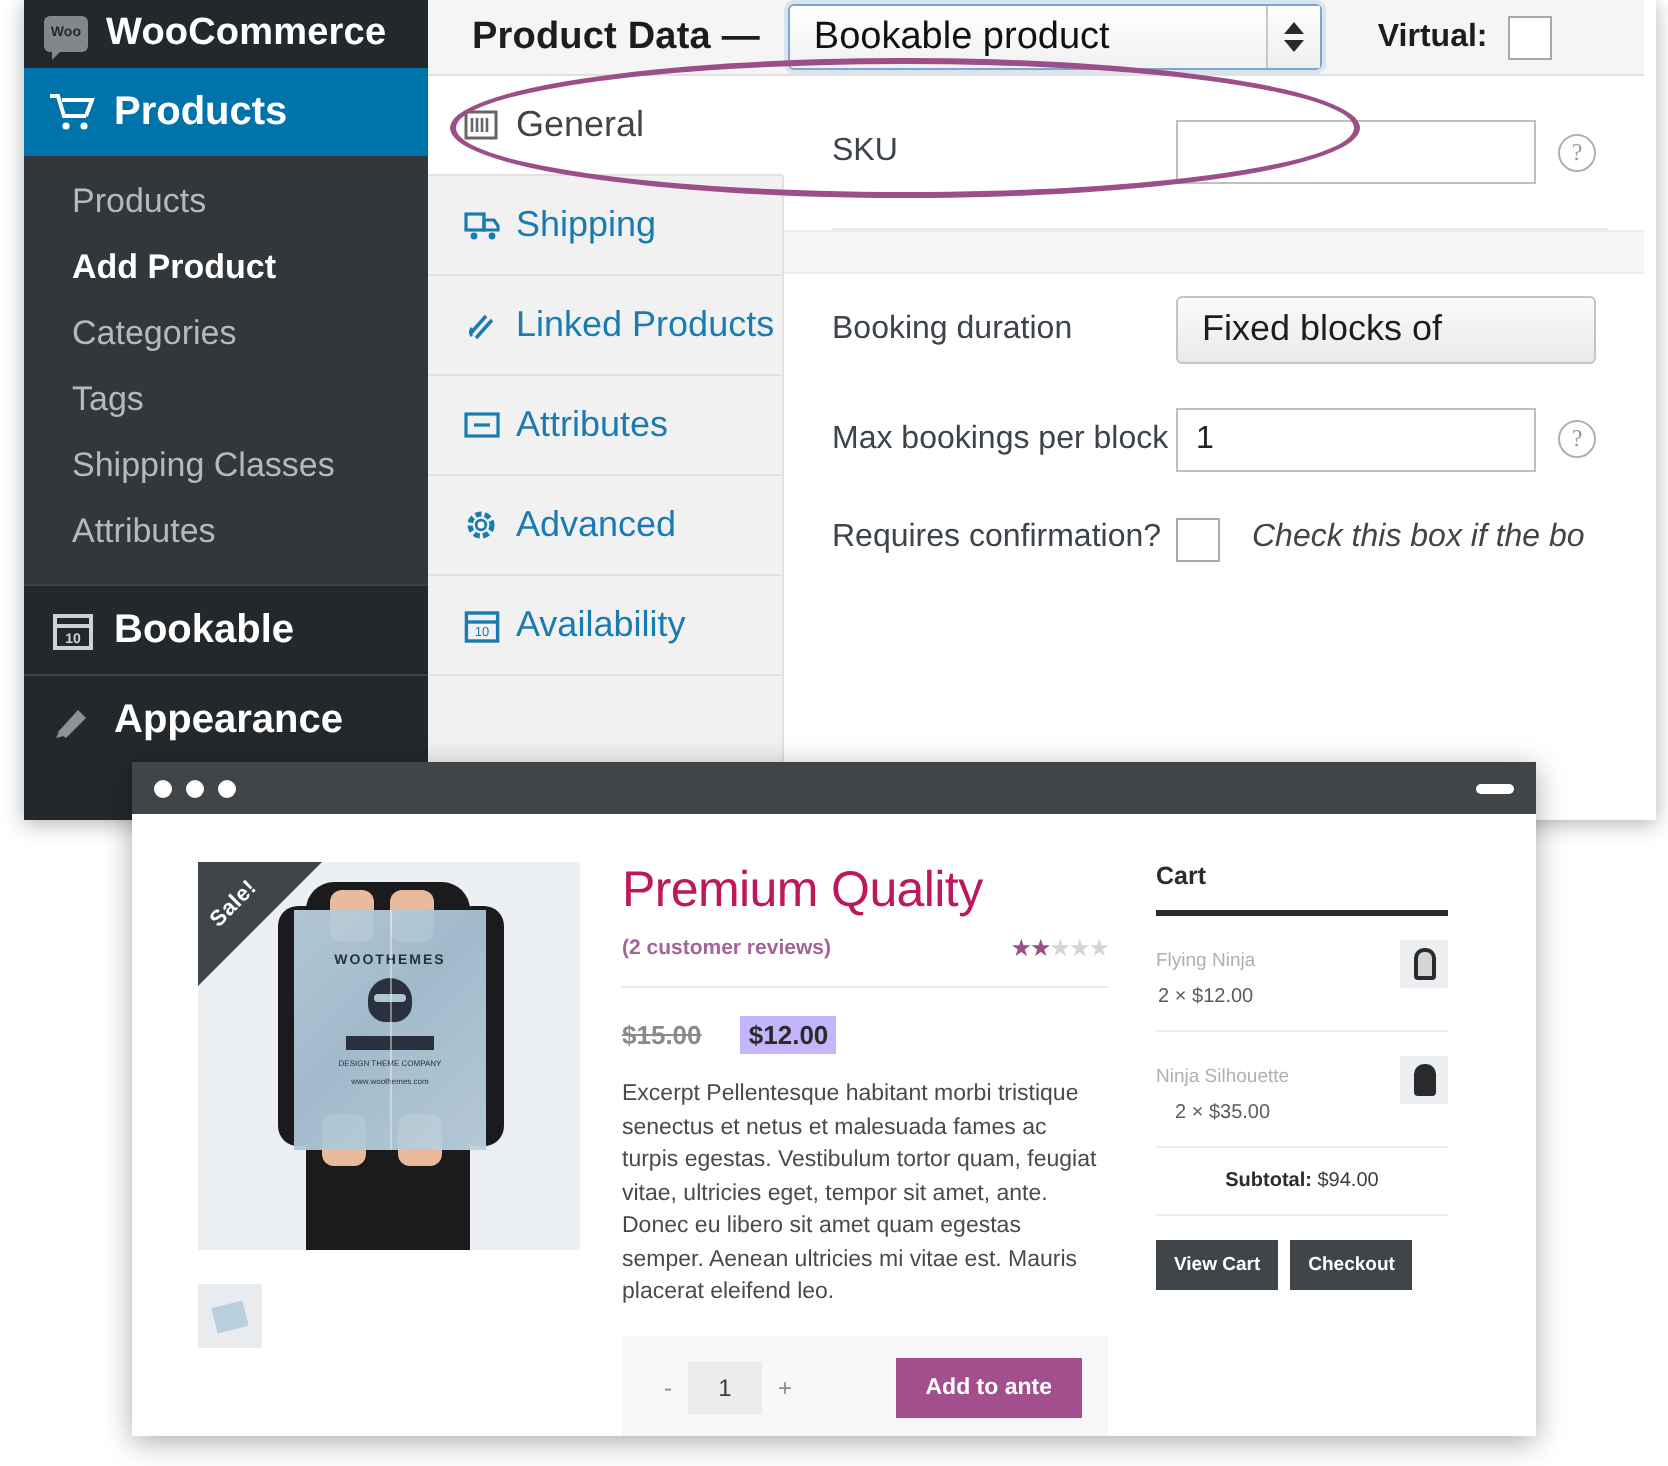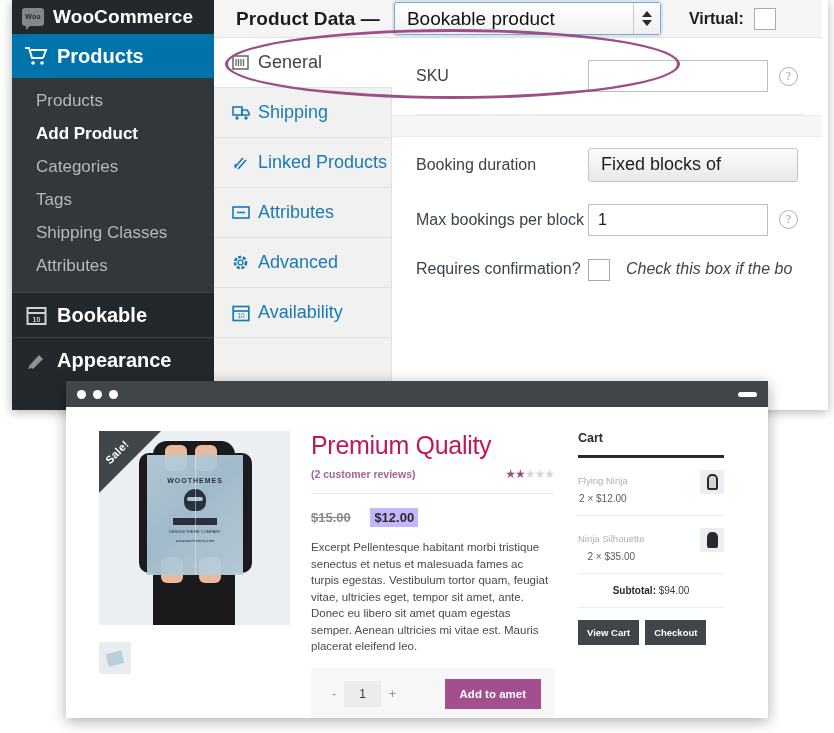--- a/index.html
+++ b/index.html
@@ -510,21 +510,21 @@
           <span class="price-old">$15.00</span>
           <span class="price-new">$12.00</span>
         </div>
 
         <p class="excerpt">Excerpt Pellentesque habitant morbi tristique senectus et netus et malesuada fames ac turpis egestas. Vestibulum tortor quam, feugiat vitae, ultricies eget, tempor sit amet, ante. Donec eu libero sit amet quam egestas semper. Aenean ultricies mi vitae est. Mauris placerat eleifend leo.</p>
 
         <div class="cart-row">
           <span class="qty-minus">-</span>
           <span class="qty-box">1</span>
           <span class="qty-plus">+</span>
-          <button class="add-cart-btn">Add to amet</button>
+          <button class="add-cart-btn">Add to ante</button>
         </div>
 
       </div>
 
       <div class="cart-panel">
         <div class="cart-head">Cart</div>
         <div class="cart-rule"></div>
 
         <div class="cart-item">
           <span>

